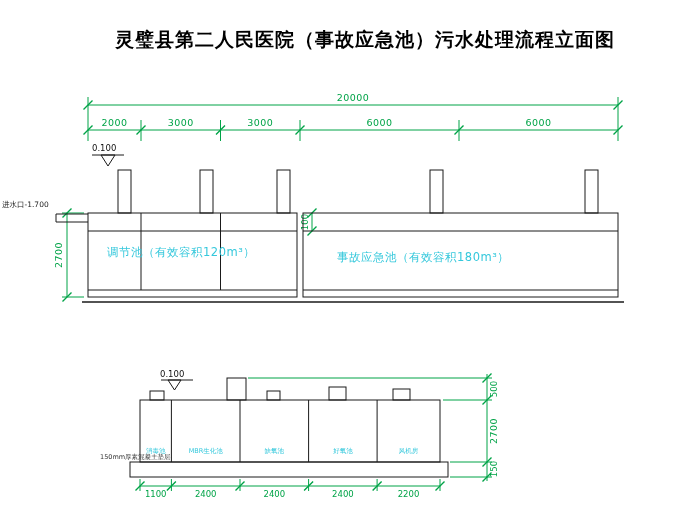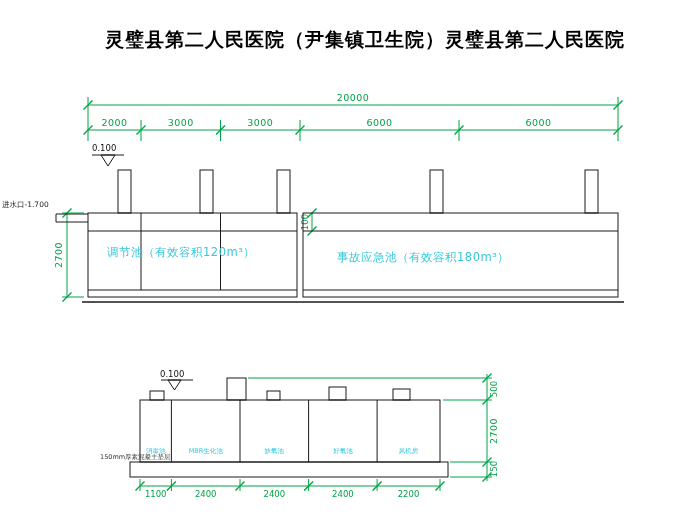--- a/index.html
+++ b/index.html
@@ -20,21 +20,21 @@
   .cyansm{fill:#35c8dc;font-size:6.5px;}
   .blktxt{fill:#111;font-size:8.5px;}
   .blktxt-sm{fill:#222;font-size:7.5px;}
   .note{fill:#333;font-size:6.5px;}
 </style>
 </head>
 <body>
 
 <div id="stage">
 
-  <div id="title">灵璧县第二人民医院（尹集镇卫生院）灵璧县第二人民医院</div>
+  <div id="title">灵璧县第二人民医院（事故应急池）污水处理流程立面图</div>
 
   <svg width="695" height="519" viewBox="0 0 695 519">
 
     <g>
 
       <g>
         <path class="grn" d="M88 105 H618 M88 130 H618
                              M88 97 V141 M618 97 V141
                              M141 120 V141 M220.5 120 V141 M300 120 V141 M459 120 V141
                              M67 213 V297 M62 213 H84 M62 297 H84

